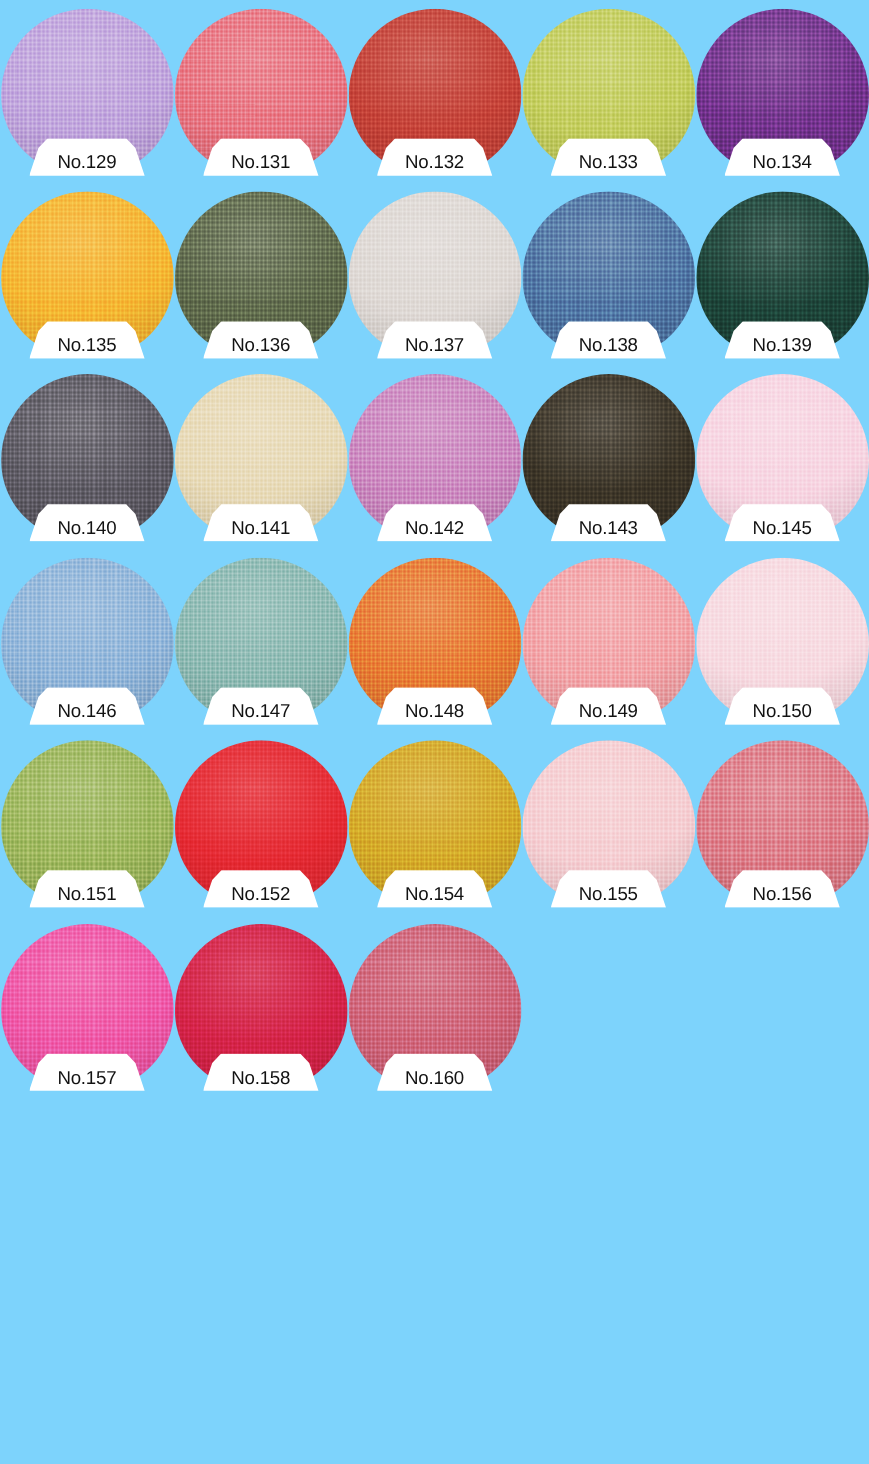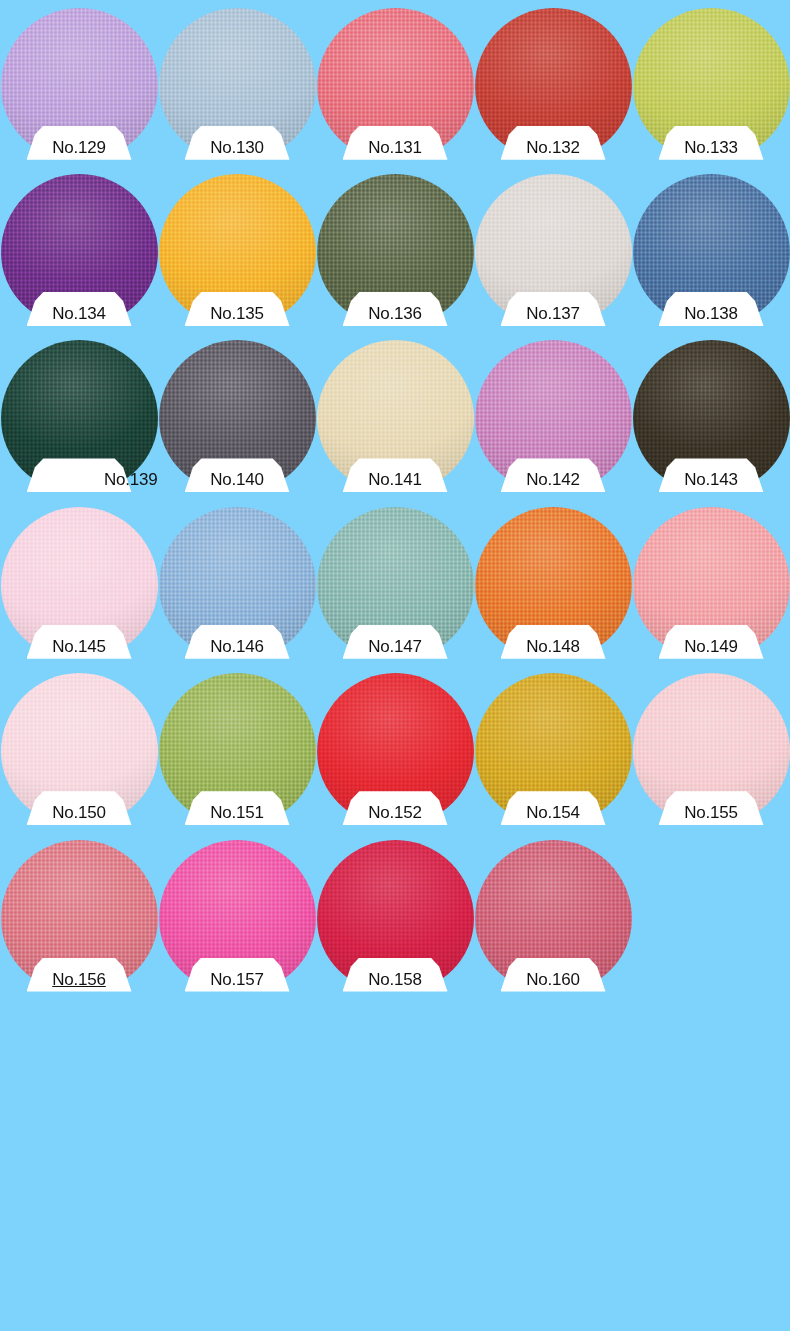--- a/index.html
+++ b/index.html
@@ -105,27 +105,20 @@
 <div id="swatch-sheet">
     <div class="swatch-cell">
       <div class="chip-wrap">
         <div class="chip" style="background-color: rgb(191, 163, 220);"></div>
         <div class="chip-notch"></div>
         <div class="chip-label" style="color: rgb(18, 18, 18);">No.129</div>
       </div>
     </div>
     <div class="swatch-cell">
       <div class="chip-wrap">
-        <div class="chip" style="background-color: rgb(173, 195, 214);"></div>
-        <div class="chip-notch"></div>
-        <div class="chip-label" style="color: rgb(18, 18, 18);">No.130</div>
-      </div>
-    </div>
-    <div class="swatch-cell">
-      <div class="chip-wrap">
         <div class="chip" style="background-color: rgb(232, 116, 129);"></div>
         <div class="chip-notch"></div>
         <div class="chip-label" style="color: rgb(18, 18, 18);">No.131</div>
       </div>
     </div>
     <div class="swatch-cell">
       <div class="chip-wrap">
         <div class="chip" style="background-color: rgb(196, 66, 56);"></div>
         <div class="chip-notch"></div>
         <div class="chip-label" style="color: rgb(18, 18, 18);">No.132</div>
@@ -170,21 +163,21 @@
       <div class="chip-wrap">
         <div class="chip" style="background-color: rgb(79, 116, 163);"></div>
         <div class="chip-notch"></div>
         <div class="chip-label" style="color: rgb(18, 18, 18);">No.138</div>
       </div>
     </div>
     <div class="swatch-cell">
       <div class="chip-wrap">
         <div class="chip" style="background-color: rgb(29, 67, 56);"></div>
         <div class="chip-notch"></div>
-        <div class="chip-label" style="color: rgb(18, 18, 18); text-align: right;">No.139</div>
+        <div class="chip-label" style="color: rgb(18, 18, 18);">No.139</div>
       </div>
     </div>
     <div class="swatch-cell">
       <div class="chip-wrap">
         <div class="chip" style="background-color: rgb(93, 90, 99);"></div>
         <div class="chip-notch"></div>
         <div class="chip-label" style="color: rgb(18, 18, 18);">No.140</div>
       </div>
     </div>
     <div class="swatch-cell">
@@ -275,21 +268,21 @@
       <div class="chip-wrap">
         <div class="chip" style="background-color: rgb(245, 205, 209);"></div>
         <div class="chip-notch"></div>
         <div class="chip-label" style="color: rgb(18, 18, 18);">No.155</div>
       </div>
     </div>
     <div class="swatch-cell">
       <div class="chip-wrap">
         <div class="chip" style="background-color: rgb(221, 123, 135);"></div>
         <div class="chip-notch"></div>
-        <div class="chip-label" style="color: rgb(18, 18, 18); text-decoration: underline;">No.156</div>
+        <div class="chip-label" style="color: rgb(18, 18, 18);">No.156</div>
       </div>
     </div>
     <div class="swatch-cell">
       <div class="chip-wrap">
         <div class="chip" style="background-color: rgb(239, 87, 166);"></div>
         <div class="chip-notch"></div>
         <div class="chip-label" style="color: rgb(18, 18, 18);">No.157</div>
       </div>
     </div>
     <div class="swatch-cell">

